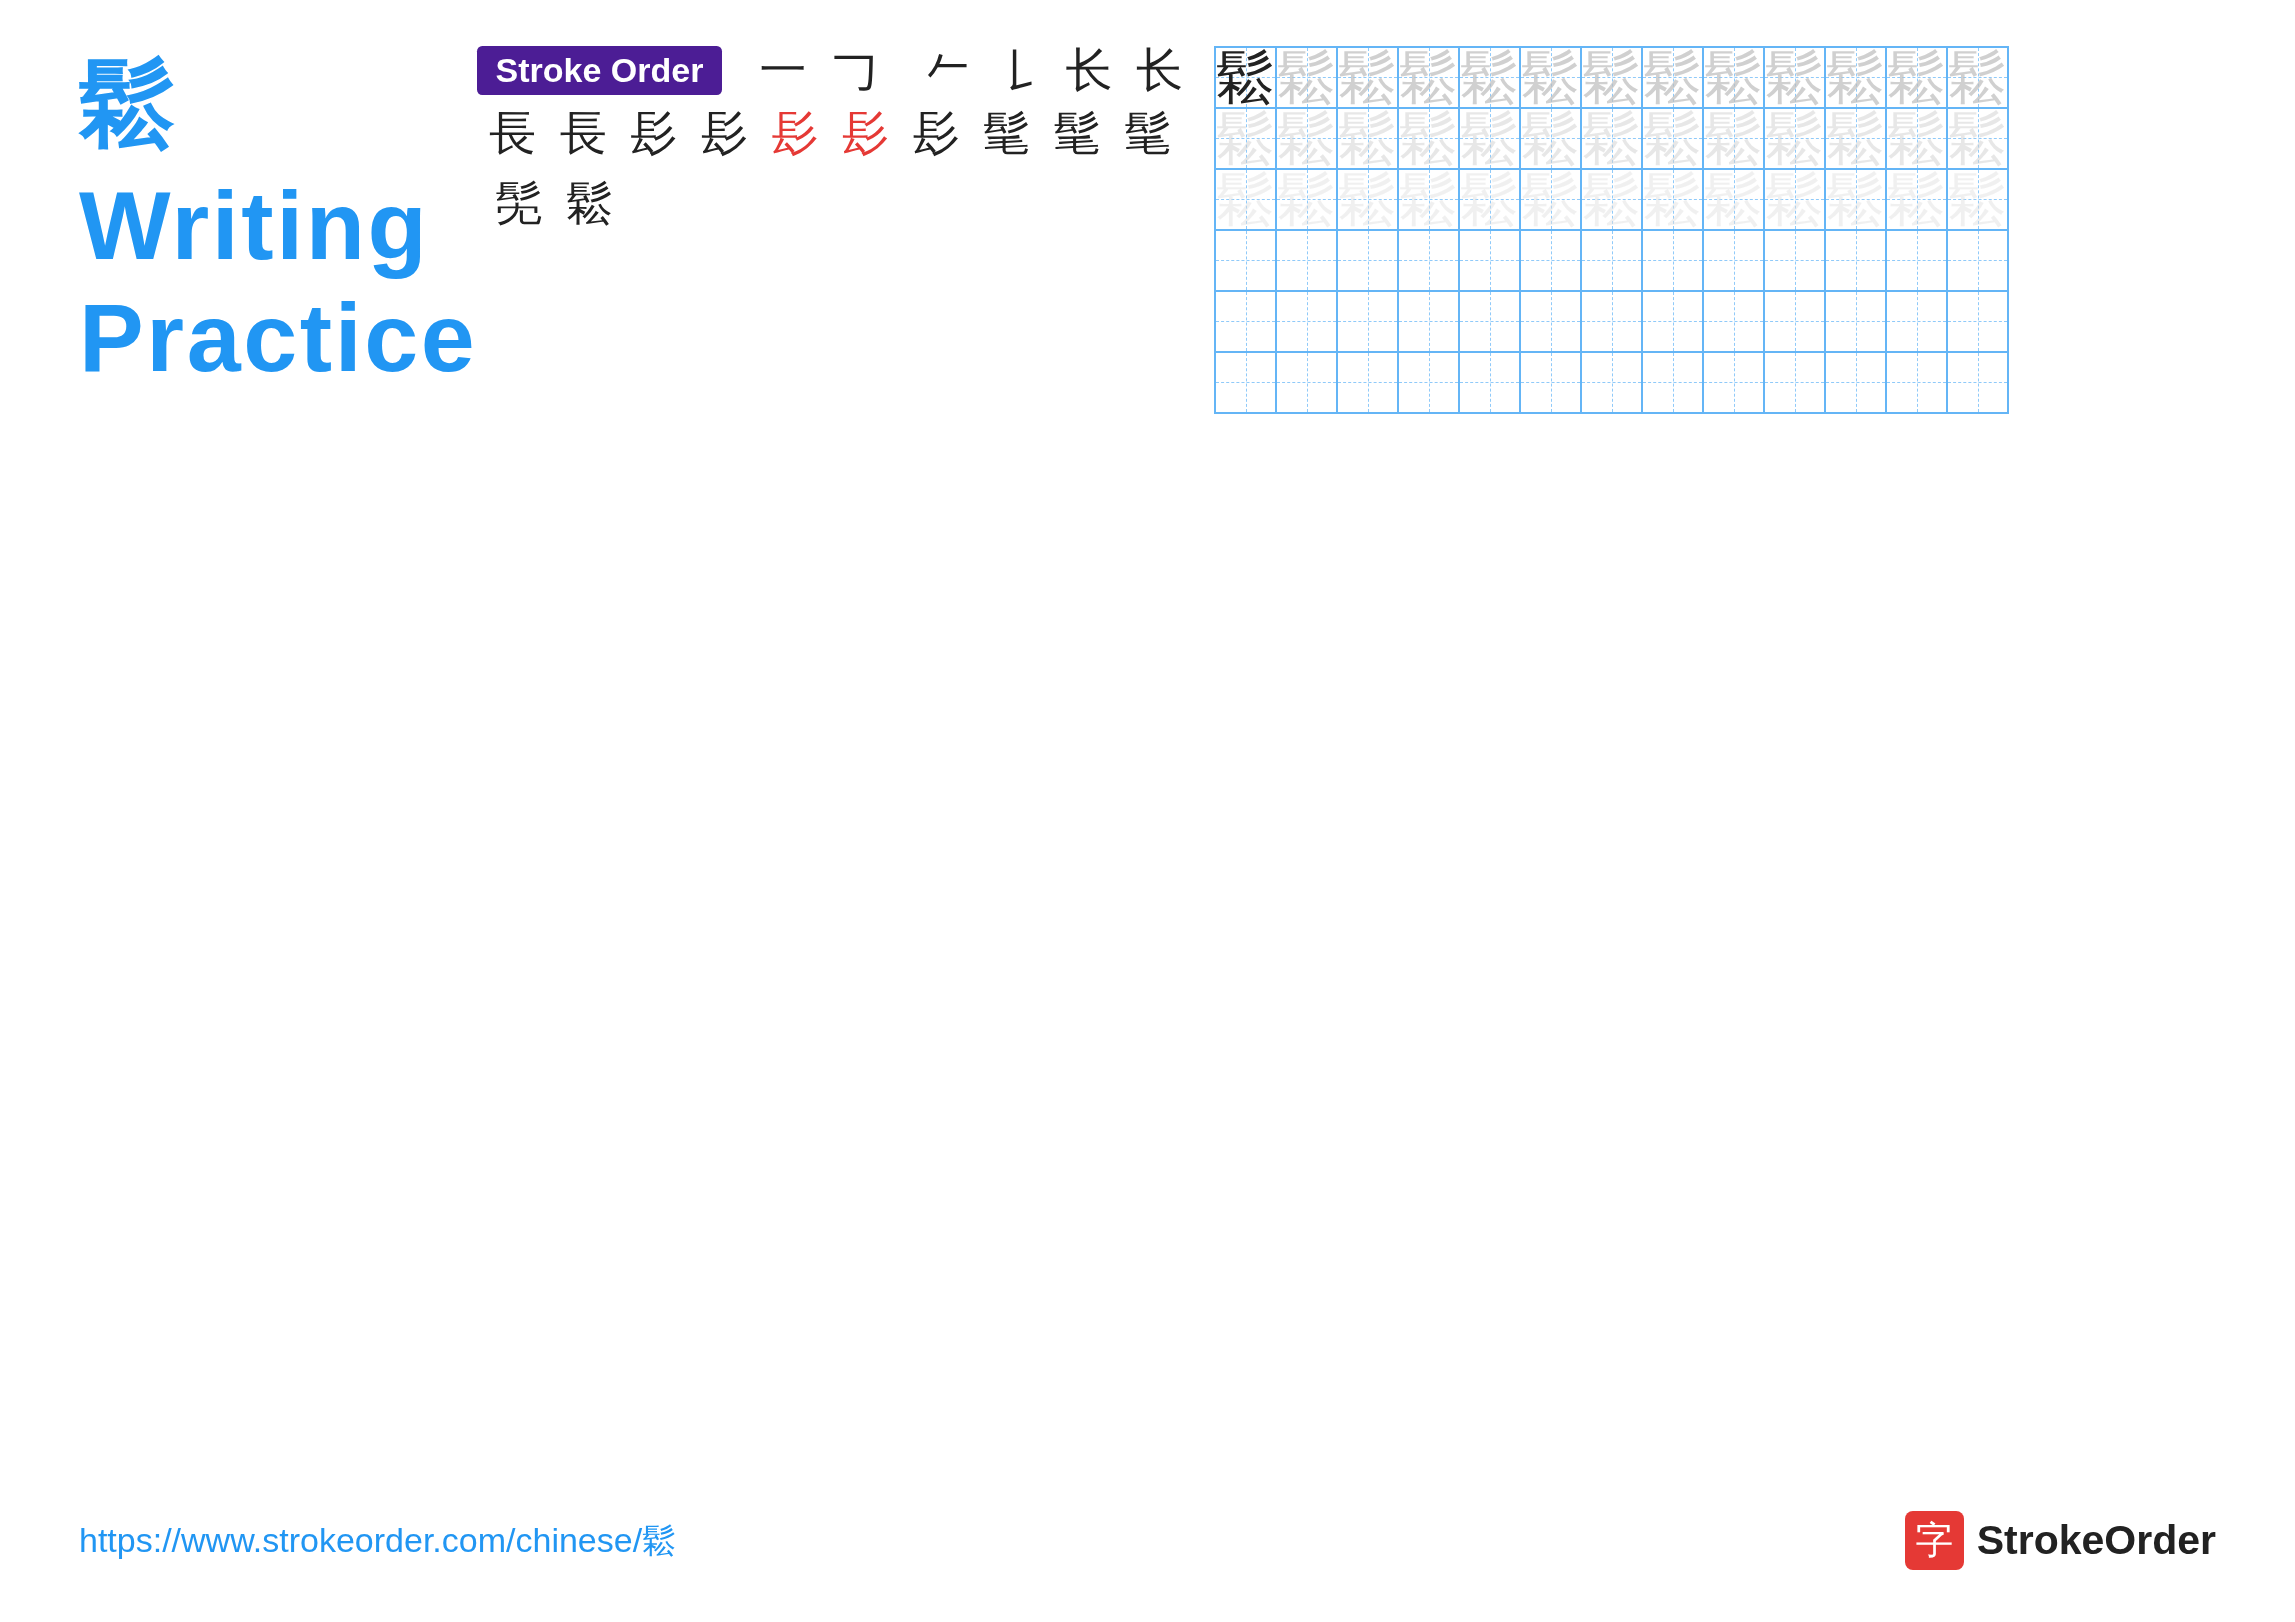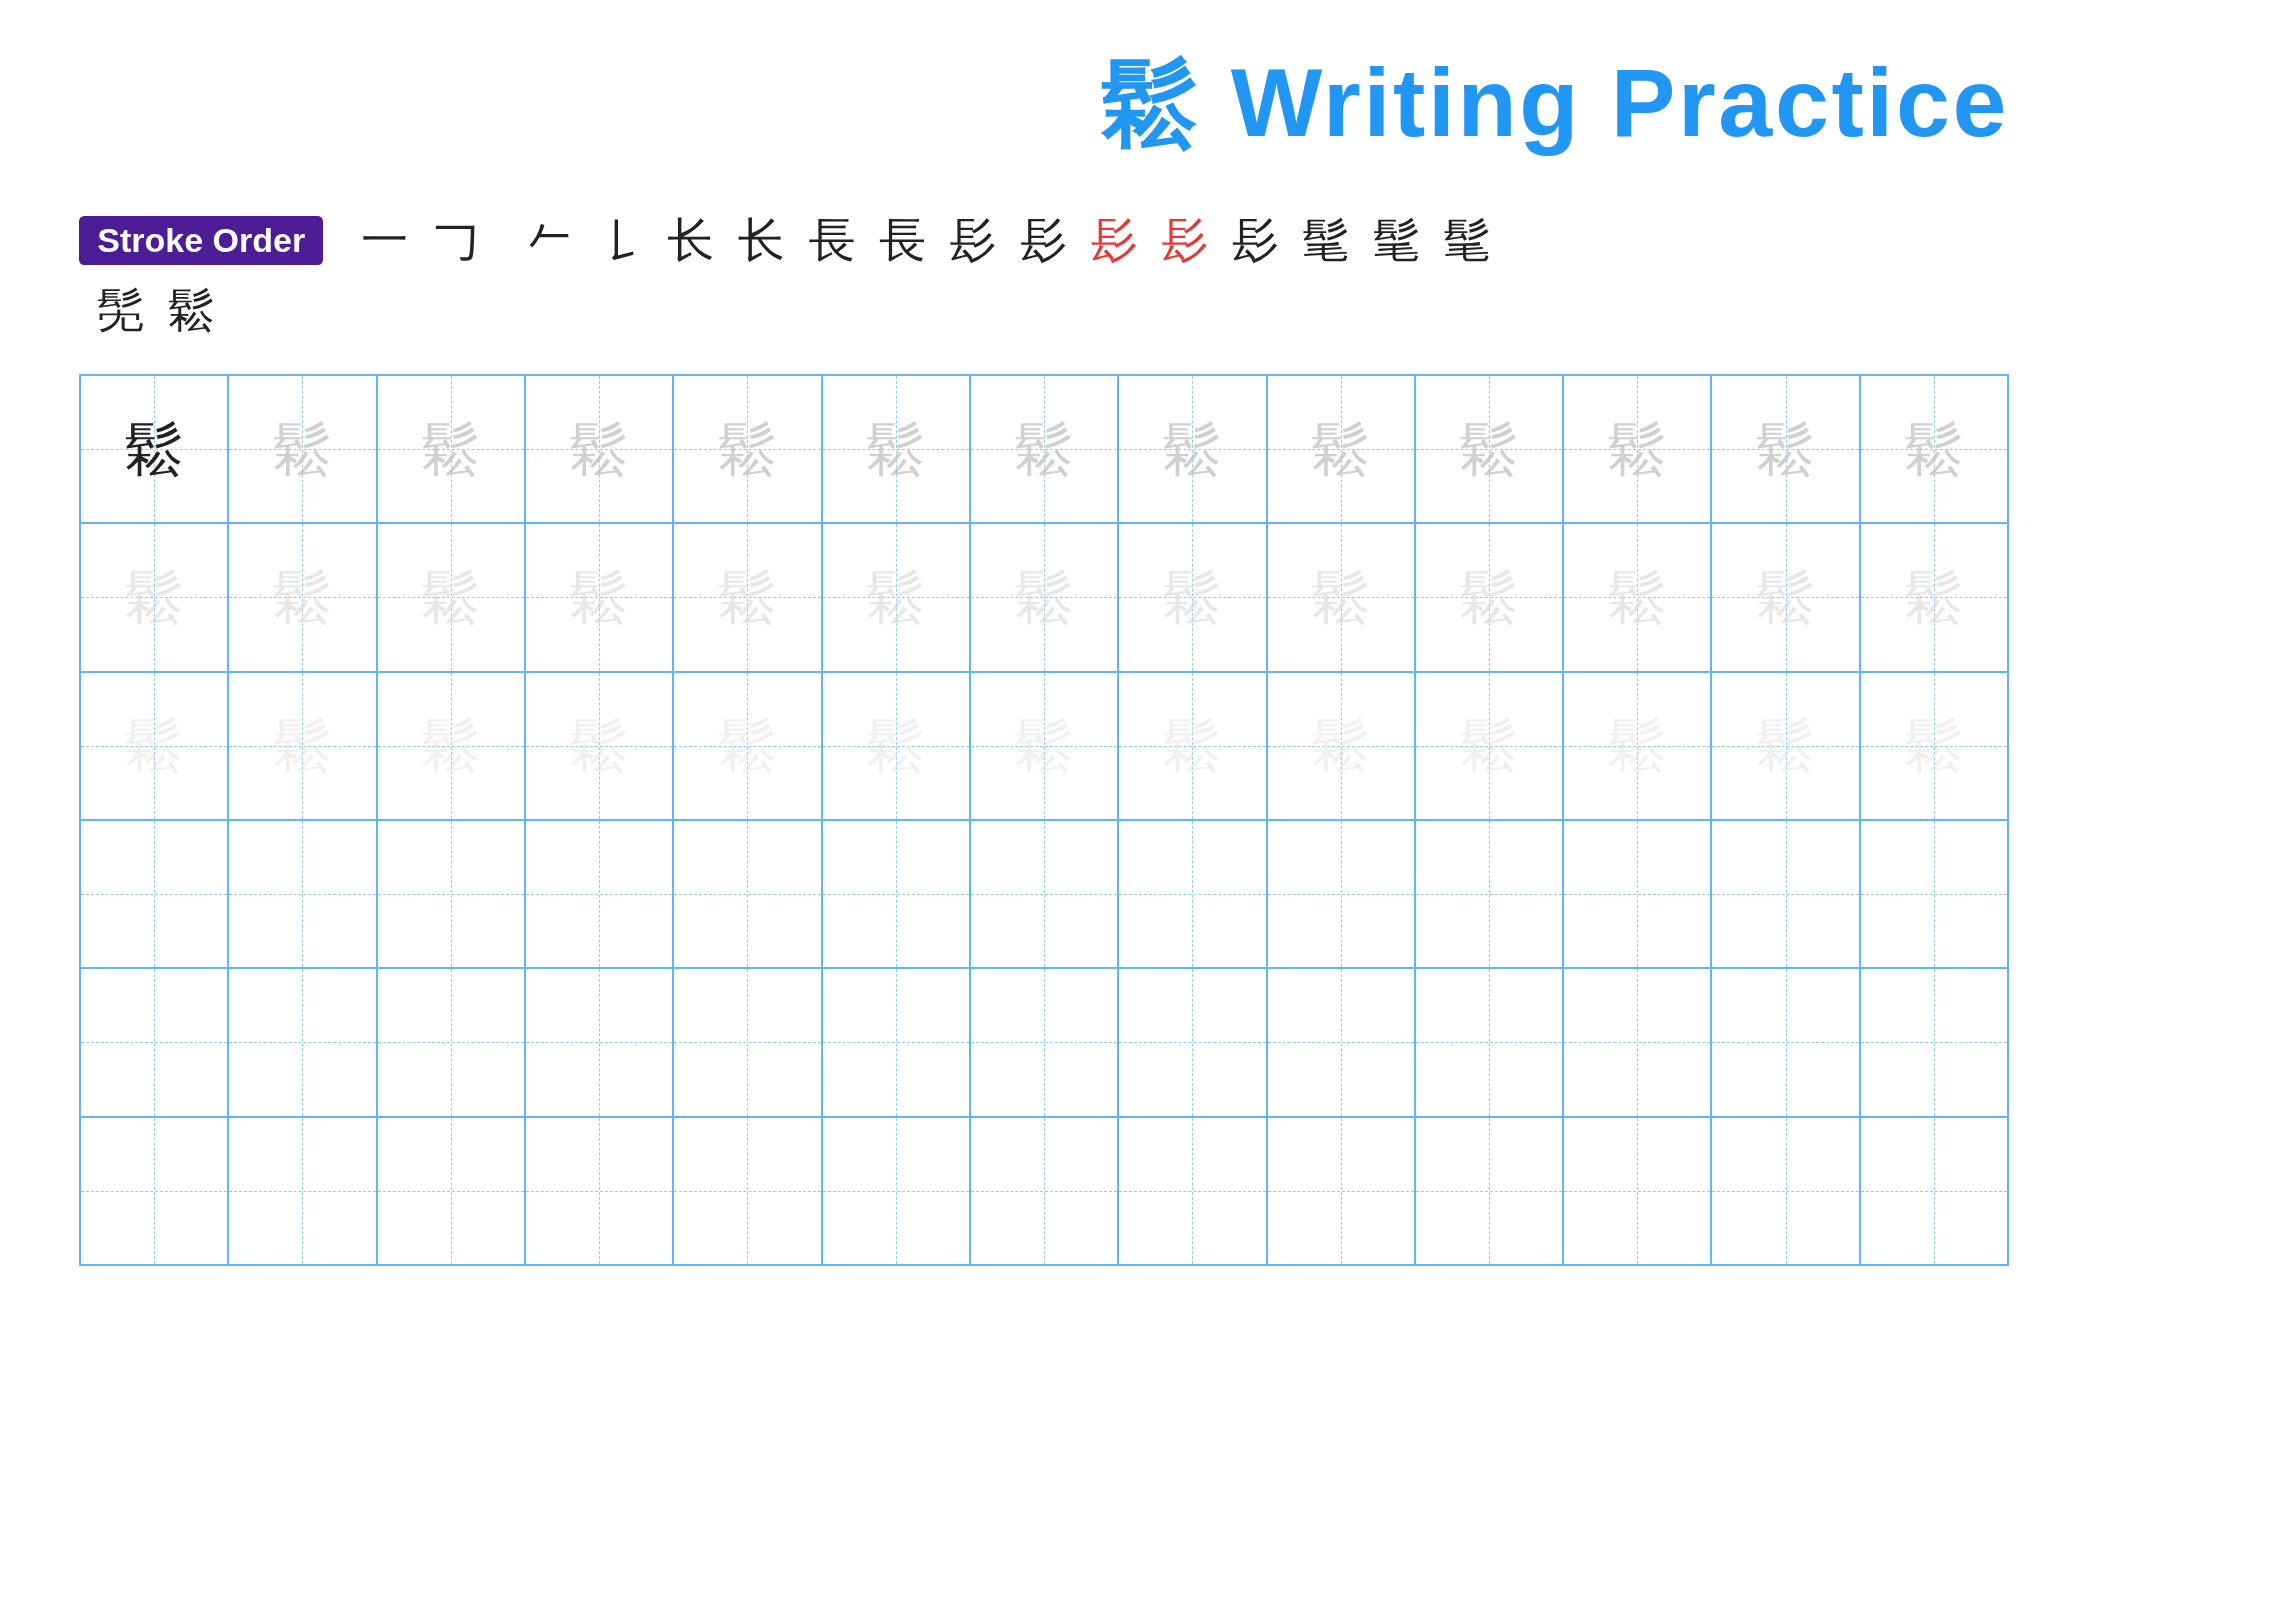--- a/index.html
+++ b/index.html
@@ -10,22 +10,22 @@
       height: 1622px;
       overflow: hidden;
       position: relative;
     }
 
     .page {
       width: 2088px;
       height: 1622px;
       background: #fff;
       display: flex;
-      flex-direction: column;
-      align-items: flex-end;
+      flex-direction: row;
+      align-items: flex-start;
       padding: 39px 79px 52px 79px;
     }
 
     .title {
       font-size: 97px;
       font-weight: bold;
       color: #2196F3;
       margin-bottom: 39px;
       letter-spacing: 2.6px;
     }
@@ -377,15 +377,24 @@
       <div class="grid-cell"></div>
       <div class="grid-cell"></div>
       <div class="grid-cell"></div>
       <div class="grid-cell"></div>
       <div class="grid-cell"></div>
       <div class="grid-cell"></div>
     </div>
 
   </div>
 
+  <div class="footer">
+    <span class="footer-url">https://www.strokeorder.com/chinese/鬆</span>
+    <div class="footer-logo">
+      <div class="footer-logo-icon">
+        <span>字</span>
+      </div>
+      <span class="footer-logo-text">StrokeOrder</span>
+    </div>
+  </div>
 
 </div>
 
 
 </body></html>

